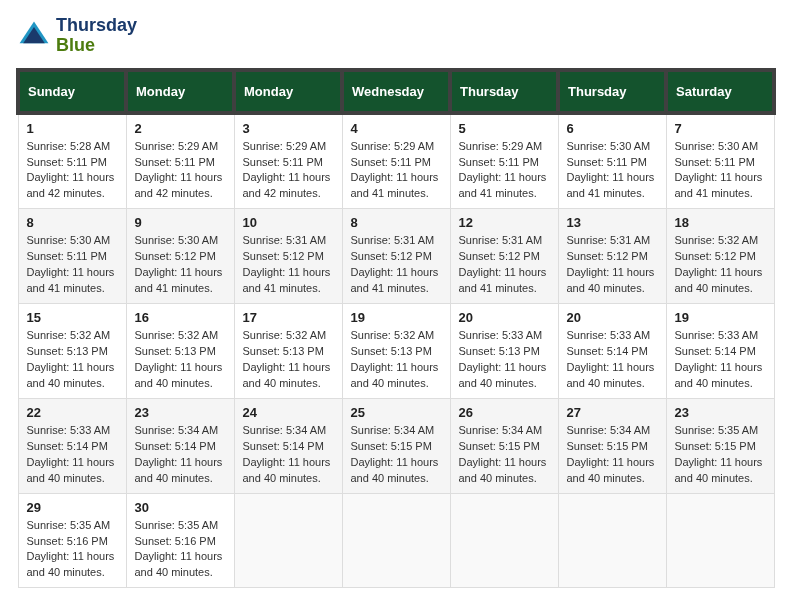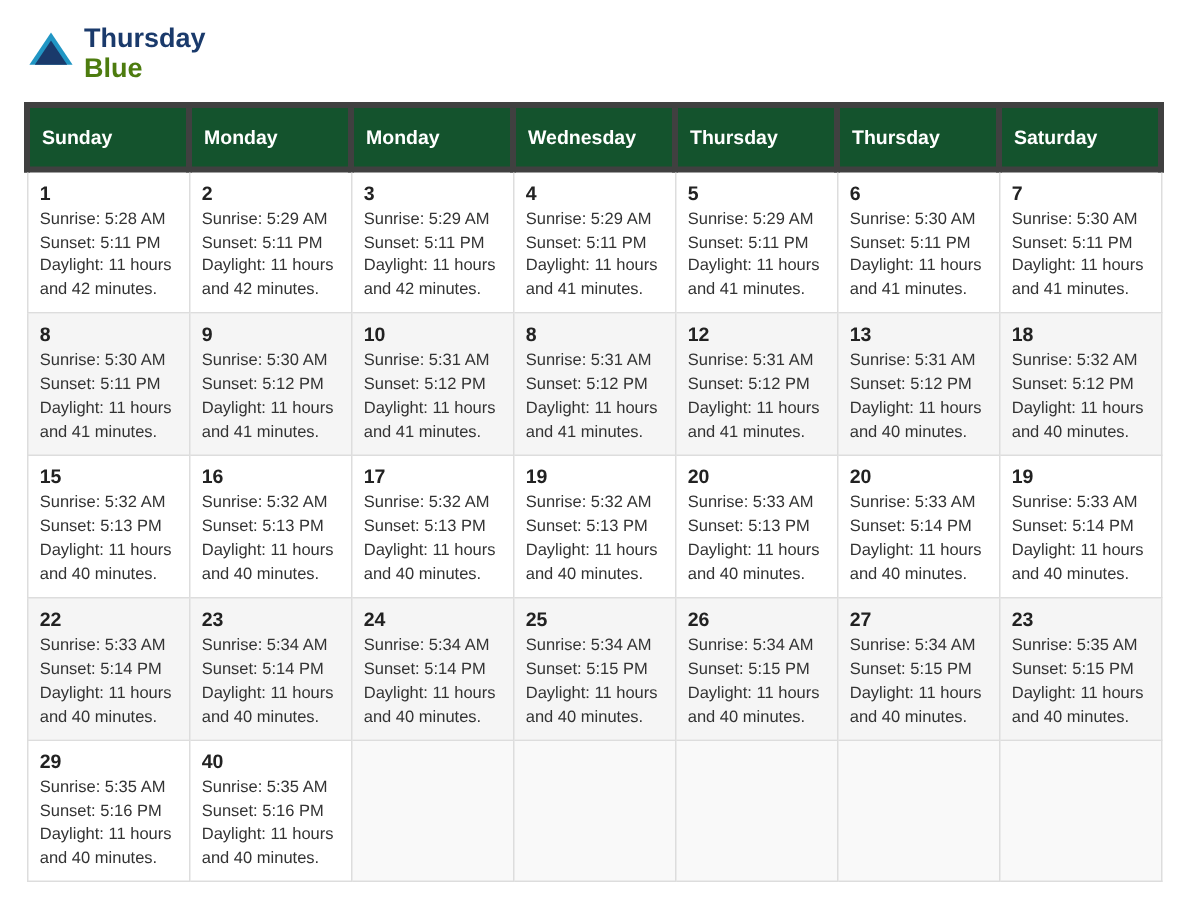--- a/index.html
+++ b/index.html
@@ -241,21 +241,21 @@
         <span class="day-num">23</span>
         <span class="day-info">Sunrise: 5:35 AM<br>Sunset: 5:15 PM<br>Daylight: 11 hours<br>and 40 minutes.</span>
       </td>
       </tr>
       <tr>
         <td>
         <span class="day-num">29</span>
         <span class="day-info">Sunrise: 5:35 AM<br>Sunset: 5:16 PM<br>Daylight: 11 hours<br>and 40 minutes.</span>
       </td>
         <td>
-        <span class="day-num">40</span>
+        <span class="day-num">30</span>
         <span class="day-info">Sunrise: 5:35 AM<br>Sunset: 5:16 PM<br>Daylight: 11 hours<br>and 40 minutes.</span>
       </td>
         <td class="empty"></td>
         <td class="empty"></td>
         <td class="empty"></td>
         <td class="empty"></td>
         <td class="empty"></td>
       </tr>
     </tbody>
 </table>

